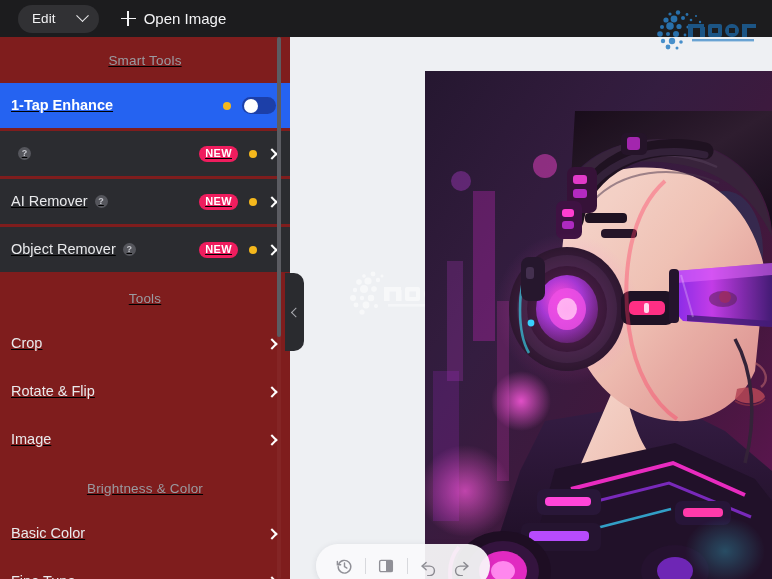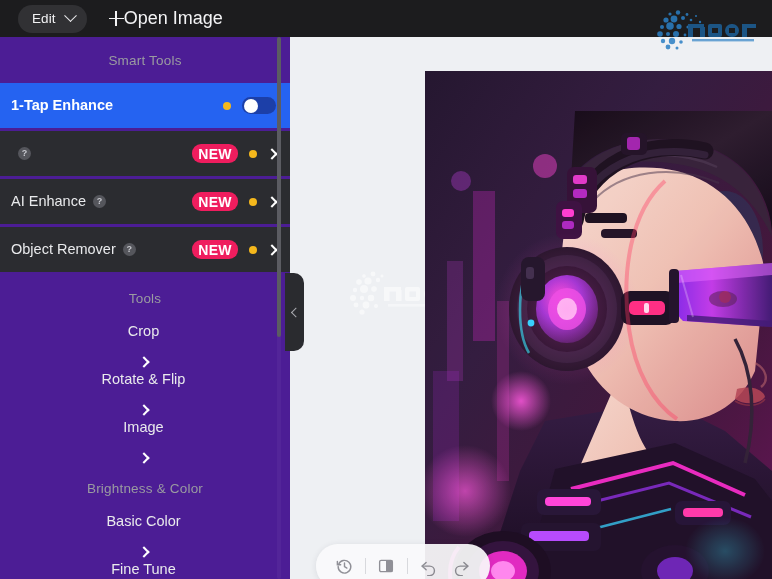--- a/index.html
+++ b/index.html
@@ -16,85 +16,85 @@
   .topbar {
     position: absolute; top: 0; left: 0; width: 772px; height: 37px;
     background: #1c1c1e; z-index: 40;
     display: flex; align-items: center;
   }
   .edit-pill {
     margin-left: 18px;
     height: 28px; padding: 0 12px 0 14px;
     border-radius: 14px;
     background: #313134;
-    display: flex; align-items: center; gap: 10px;
+    display: flex; align-items: center; gap: 22px;
     color: #f2f2f4; font-size: 13.5px; letter-spacing: .1px;
     cursor: pointer;
   }
   .chev-dn {
     width: 9px; height: 9px;
     border-right: 1.6px solid #e8e8ea;
     border-bottom: 1.6px solid #e8e8ea;
     transform: rotate(45deg) translate(-2px,-2px);
   }
   .open-image {
     margin-left: 22px;
-    display: flex; align-items: center; 
-    color: #f3f3f5; font-size: 18px; cursor: pointer;
+    display: flex; align-items: center; gap: 8px;
+    color: #f3f3f5; font-size: 15px; cursor: pointer;
   }
   .plus-icon { position: relative; width: 15px; height: 15px; display:inline-block; }
   .plus-icon::before, .plus-icon::after {
     content: ""; position: absolute; background: #f3f3f5;
   }
   .plus-icon::before { left: 6.7px; top: 0; width: 1.7px; height: 15px; }
   .plus-icon::after  { top: 6.7px; left: 0; height: 1.7px; width: 15px; }
 
   
   .brand-wm {
     position: absolute; right: 12px; top: 8px;
     width: 104px; height: 44px; opacity: .85;
     pointer-events: none; z-index: 41;
   }
 
   
   .sidebar {
     position: absolute; left: 0; top: 37px;
     width: 290px; height: 542px;
-    background: #4c1d95;
-    overflow: hidden; z-index: 30;
+    background: #7f1d1d;
+    overflow: hidden; z-index: 30; text-decoration: underline;
   }
   .section-head {
     height: 46px; display: flex; align-items: center; justify-content: center;
     color: #9a9ba1; font-size: 13.5px; letter-spacing: .2px;
   }
   .row {
     position: relative;
     margin: 0 0 3px 0;
     min-height: 45px;
     display: flex; align-items: center;
     padding: 0 14px 0 11px;
     color: #e9eaec; font-size: 14.5px;
     background: #2b2c30;
     cursor: pointer;
   }
-  .row.plain { background: transparent; min-height: 45px; flex-direction: column; }
+  .row.plain { background: transparent; min-height: 45px; }
   .row.active { background: #2563f1; color: #fff; font-weight: 600; }
   .row .label { flex: 0 1 auto; line-height: 1.45; max-width: 150px; }
   .row .spacer { flex: 1 1 auto; }
   .row .right { display: flex; align-items: center; gap: 11px; }
 
   .help-icon {
     width: 13px; height: 13px; border-radius: 50%;
     background: #55565c; color: #c8c9cf;
     font-size: 9px; line-height: 13px; text-align: center;
     font-weight: 700; flex: none; margin-left: 7px;
   }
   .badge-new {
     background: #ef1d5e; color: #fff;
-    font-size: 14px; font-weight: 700; letter-spacing: .4px;
+    font-size: 11px; font-weight: 700; letter-spacing: .4px;
     padding: 2.5px 6px 2.5px 6.5px; border-radius: 9px;
     line-height: 1;
   }
   .dot-pro { width: 8px; height: 8px; border-radius: 50%; background: #f5b81c; flex:none; }
   .chev-rt {
     width: 8px; height: 8px; flex: none;
     border-right: 2.1px solid #ffffff;
     border-top: 2.1px solid #ffffff;
     transform: rotate(45deg);
   }
@@ -244,21 +244,21 @@
       <span class="help-icon">?</span>
       <span class="spacer"></span>
       <span class="right">
         <span class="badge-new">NEW</span>
         <span class="dot-pro"></span>
         <span class="chev-rt"></span>
       </span>
     </div>
 
     <div class="row">
-      <span class="label">AI Enhance</span>
+      <span class="label">AI Remover</span>
       <span class="help-icon">?</span>
       <span class="spacer"></span>
       <span class="right">
         <span class="badge-new">NEW</span>
         <span class="dot-pro"></span>
         <span class="chev-rt"></span>
       </span>
     </div>
 
     <div class="row">

